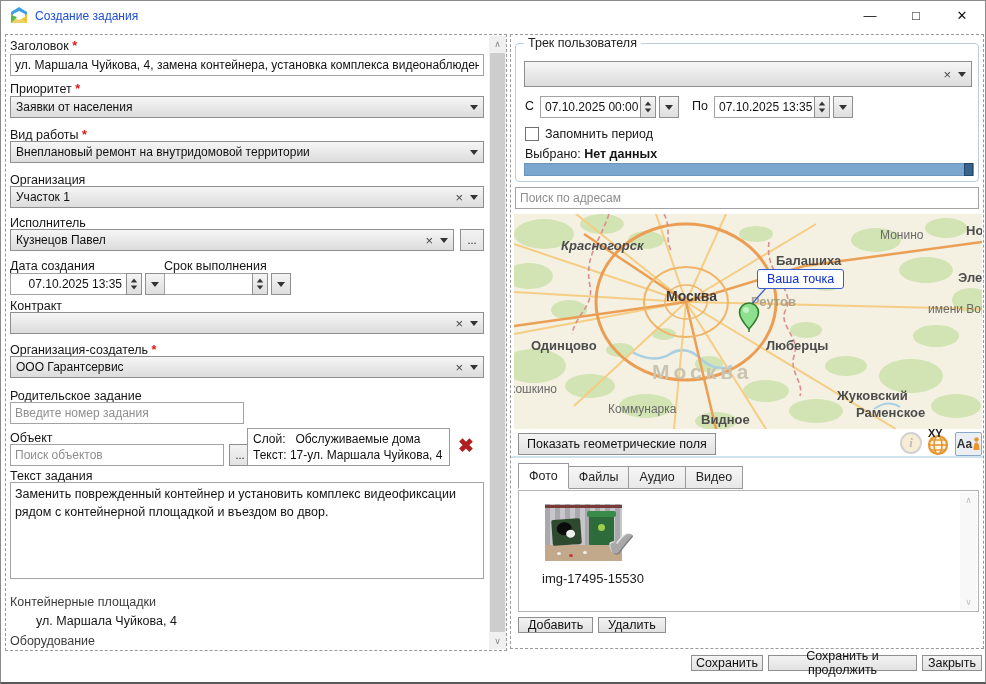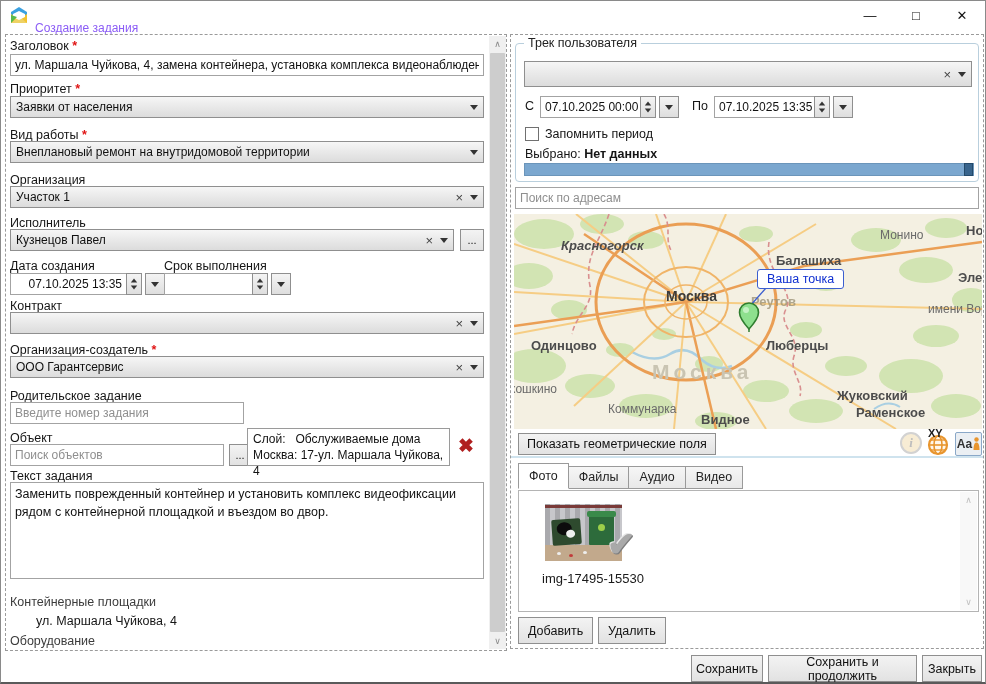--- a/index.html
+++ b/index.html
@@ -3,21 +3,21 @@
 <meta charset="utf-8">
 <style>
   * { box-sizing: border-box; margin: 0; padding: 0; }
   html,body { background:#d8d8d8; }
   body { font-family:"Liberation Sans", sans-serif; }
   .window { position:relative; width:986px; height:684px; background:#fff;
             border:1px solid #8a8a8a; border-bottom:2px solid #5a5a5a; overflow:hidden; }
   
   .titlebar { position:absolute; left:0; top:0; width:100%; height:30px; background:#fff; }
   .app-icon { position:absolute; left:9px; top:6px; width:18px; height:18px; }
-  .title-text { position:absolute; left:34px; top:8px; font-size:12px; color:#8b5cf6;margin-top:12px; }
+  .title-text { position:absolute; left:34px; top:8px; font-size:12px; color:#1d4ed8; }
   .win-btn { position:absolute; top:0; width:46px; height:30px; text-align:center; line-height:30px;
              font-size:13px; color:#111; cursor:default; }
   
   .panel { position:absolute; border:1px dashed #9a9a9a; background:#fff; }
   .left-panel { left:4px; top:33px; width:502px; height:617px; }
   .right-panel { left:509px; top:33px; width:474px; height:615px; }
   .lbl { position:absolute; font-size:12.5px; color:#151515; white-space:nowrap; }
   .req { color:#e01515; font-weight:bold; }
   .tb { position:absolute; height:22px; border:1px solid #a3a3a3; background:#fff;
         font-family:"Liberation Sans",sans-serif; font-size:12px; color:#111; padding:0 4px;
@@ -102,21 +102,21 @@
   .thumb .bag  { position:absolute; left:14px; top:11px; width:9px; height:8px; background:#f0f0f0; border-radius:50%; }
   .thumb .bin-r { position:absolute; left:44px; top:10px; width:25px; height:31px; background:#2d6b3b; border-radius:1px; }
   .thumb .lid { position:absolute; left:-2px; top:-3px; width:29px; height:6px; background:#3a8a4a; border-radius:2px; }
   .thumb .recy { position:absolute; left:9px; top:10px; width:7px; height:7px; background:#9ccf4a; border-radius:50%; }
   .thumb .lit1,.thumb .lit2,.thumb .lit3 { position:absolute; width:4px; height:3px; background:#eee; border-radius:50%; }
   .thumb .lit2 { background:#c23b3b; }
   .check-mark { position:absolute; font-size:34px; font-weight:bold; color:#a9a9a9;
                 text-shadow:1px 1px 0 #7d7d7d, -1px -1px 0 #e8e8e8; z-index:3; }
   .photo-caption { position:absolute; font-size:13px; color:#1a1a1a; }
   
-  .footer-btn { position:absolute; height:27px; padding:0 9px; }
+  .footer-btn { position:absolute; height:16px; padding:0 9px; }
 </style>
 </head>
 <body>
 
 <div class="window">
 
   <div class="titlebar">
     <svg class="app-icon" viewBox="0 0 18 18">
       <polygon points="1,7 9,2 17,7 17,16 1,16" fill="#f2c230"></polygon>
       <polygon points="1,7 9,12 17,7 17,5 9,0 1,5" fill="#3aa0e0"></polygon>
@@ -204,21 +204,21 @@
     </div>
 
     <div class="lbl" style="left:4px;top:354px;">Родительское задание</div>
     <input class="tb" style="left: 4px; top: 367px; width: 234px;" placeholder="Введите номер задания">
 
     <div class="lbl" style="left:4px;top:396px;">Объект</div>
     <input class="tb" style="left: 4px; top: 409px; width: 214px;" placeholder="Поиск объектов">
     <button class="btn more-btn" style="left:223px;top:409px;width:22px;">...</button>
     <div class="obj-box" style="left:241px;top:393px;width:203px;height:38px;">
       <div><span>Слой:</span>&nbsp;&nbsp;&nbsp;<span>Обслуживаемые дома</span></div>
-      <div><span>Москва:</span> <span>17-ул. Маршала Чуйкова, 4</span></div>
+      <div><span>Текст:</span> <span>17-ул. Маршала Чуйкова, 4</span></div>
     </div>
     <span class="obj-del" style="left:452px;top:399px;">✖</span>
 
     <div class="lbl" style="left:4px;top:434px;">Текст задания</div>
     <textarea class="ta" style="left: 4px; top: 447px; width: 474px; height: 97px;">Заменить поврежденный контейнер и установить комплекс видеофиксации рядом с контейнерной площадкой и въездом во двор.</textarea>
 
     <div class="lbl" style="left:4px;top:560px;color:#3c3c3c;">Контейнерные площадки</div>
     <div class="lbl" style="left:30px;top:579px;">ул. Маршала Чуйкова, 4</div>
     <div class="lbl" style="left:4px;top:599px;color:#3c3c3c;">Оборудование</div>
 

